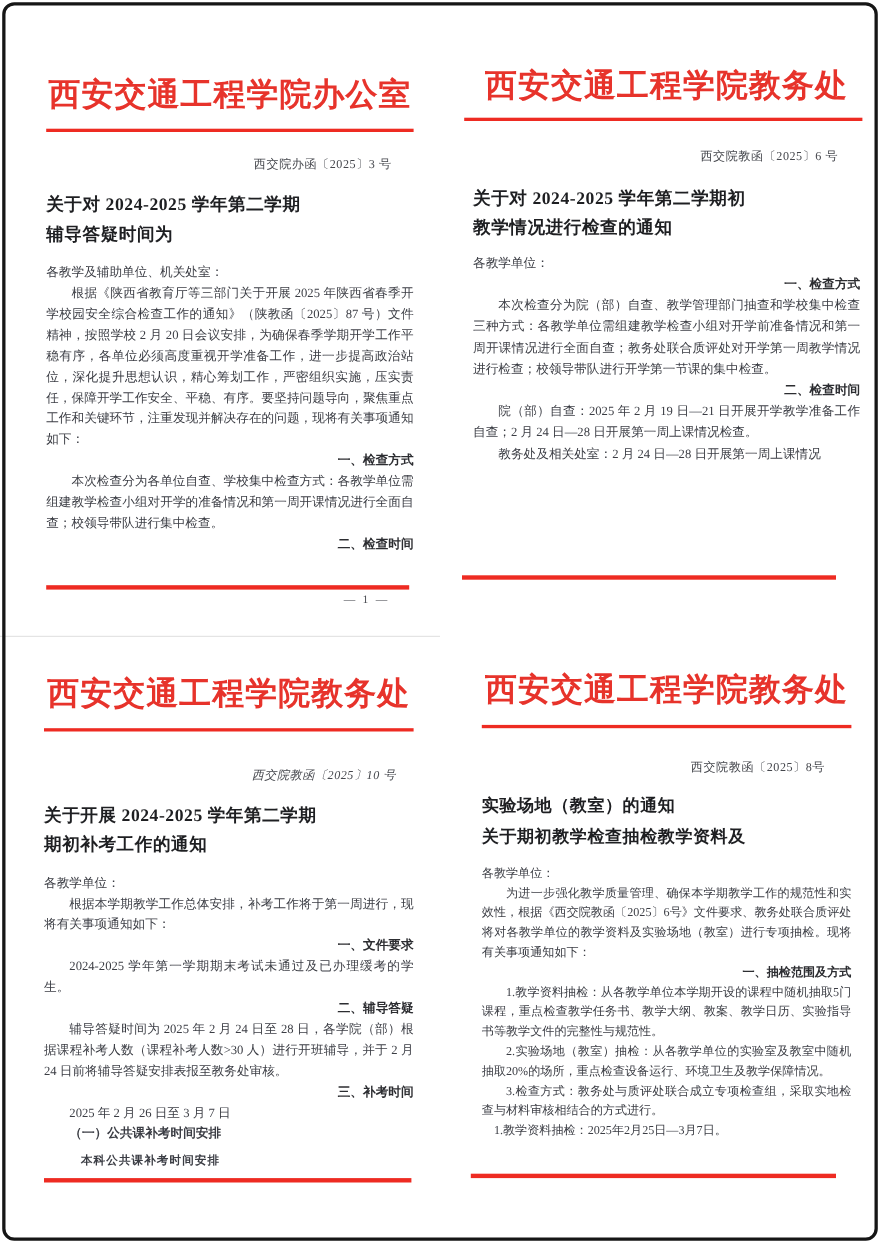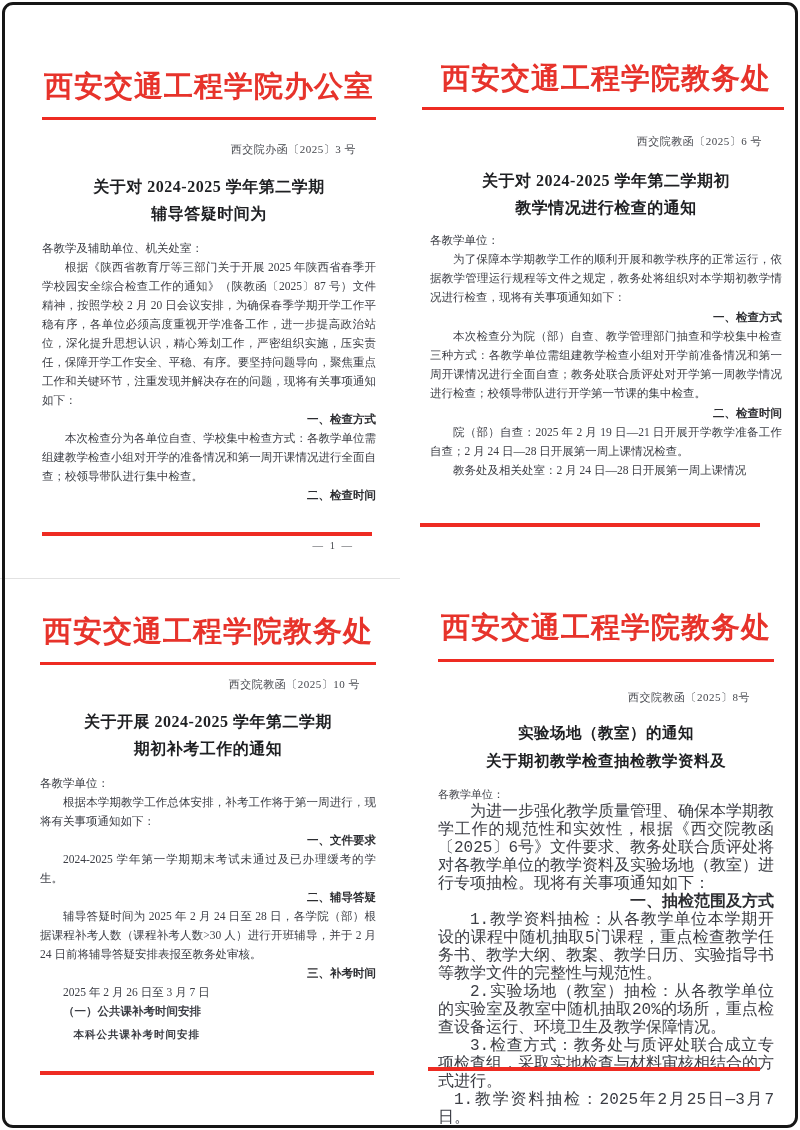--- a/index.html
+++ b/index.html
@@ -48,41 +48,41 @@
   }
   .head-rule{height:3px;background:var(--rule-red);margin-top:11px;}
   .q2 .head-rule{margin-top:9px;margin-left:-8px;margin-right:-2px;}
   .q4 .head-rule{margin-top:12px;}
 
   .doc-number{
     text-align:right;font-size:11px;color:var(--number-ink);
     margin-top:22px;padding-right:20px;letter-spacing:0.5px;
   }
   .q2 .doc-number{margin-top:24px;padding-right:20px;}
-  .q3 .doc-number{margin-top:12px;padding-right:16px;}
+  .q3 .doc-number{margin-top:32px;padding-right:16px;font-style:italic;}
   .q4 .doc-number{margin-top:28px;padding-right:24px;}
 
   .doc-title{
-    text-align:center;font-weight:bold;color:var(--title-ink);
+    text-align:left;font-weight:bold;color:var(--title-ink);
     font-size:16px;line-height:27px;margin-top:16px;letter-spacing:0.5px;
   }
   .q2 .doc-title{margin-top:18px;}
   .q3 .doc-title{}
   .q4 .doc-title{margin-top:14px;font-size:15.5px;line-height:28px;}
 
   .salutation{font-size:11.5px;line-height:19px;margin-top:12px;color:var(--body-ink);}
   .q2 .salutation{margin-top:10px;line-height:19.2px;}
   .q4 .salutation{margin-top:10px;font-size:11px;line-height:18px;}
 
   p.body,p.heading,p.dateline,p.subheading{
     font-size:11.5px;line-height:19px;color:var(--body-ink);
     text-align:justify;text-indent:2em;margin:0;
   }
   .q2 p.body,.q2 p.heading{line-height:19.2px;}
-  .q4 p.body,.q4 p.heading,.q4 p.dateline{font-size:16px;line-height:18px;font-family:Liberation Mono, monospace;}
+  .q4 p.body,.q4 p.heading,.q4 p.dateline{font-size:11px;line-height:18px;}
   p.heading{font-weight:bold;color:#2c2d31;text-align:right;}
   p.subheading{font-weight:bold;text-align:left;}
   p.dateline{text-align:left;}
   .q4 p.indent1{text-indent:1em;}
   p.note{
     font-size:10.5px;font-weight:bold;color:var(--body-ink);
     margin-top:7px;padding-left:3.2em;letter-spacing:1px;
   }
 
   .foot-rule{position:absolute;height:3.5px;background:var(--rule-red);}
@@ -123,21 +123,20 @@
 <div class="quad q2">
   <div class="doc">
     <div class="doc-header">西安交通工程学院教务处</div>
     <div class="head-rule"></div>
     <div class="doc-number">西交院教函〔2025〕6 号</div>
     <div class="doc-title">
       <div>关于对 2024-2025 学年第二学期初</div>
       <div>教学情况进行检查的通知</div>
     </div>
     <div class="salutation">各教学单位：</div>
-    <p class="body">为了保障本学期教学工作的顺利开展和教学秩序的正常运行，依据教学管理运行规程等文件之规定，教务处将组织对本学期初教学情况进行检查，现将有关事项通知如下：</p>
     <p class="heading">一、检查方式</p>
     <p class="body">本次检查分为院（部）自查、教学管理部门抽查和学校集中检查三种方式：各教学单位需组建教学检查小组对开学前准备情况和第一周开课情况进行全面自查；教务处联合质评处对开学第一周教学情况进行检查；校领导带队进行开学第一节课的集中检查。</p>
     <p class="heading">二、检查时间</p>
     <p class="body">院（部）自查：2025 年 2 月 19 日—21 日开展开学教学准备工作自查；2 月 24 日—28 日开展第一周上课情况检查。</p>
     <p class="body">教务处及相关处室：2 月 24 日—28 日开展第一周上课情况</p>
     <div class="foot-rule"></div>
   </div>
 </div>
 
 <div class="quad q3">

